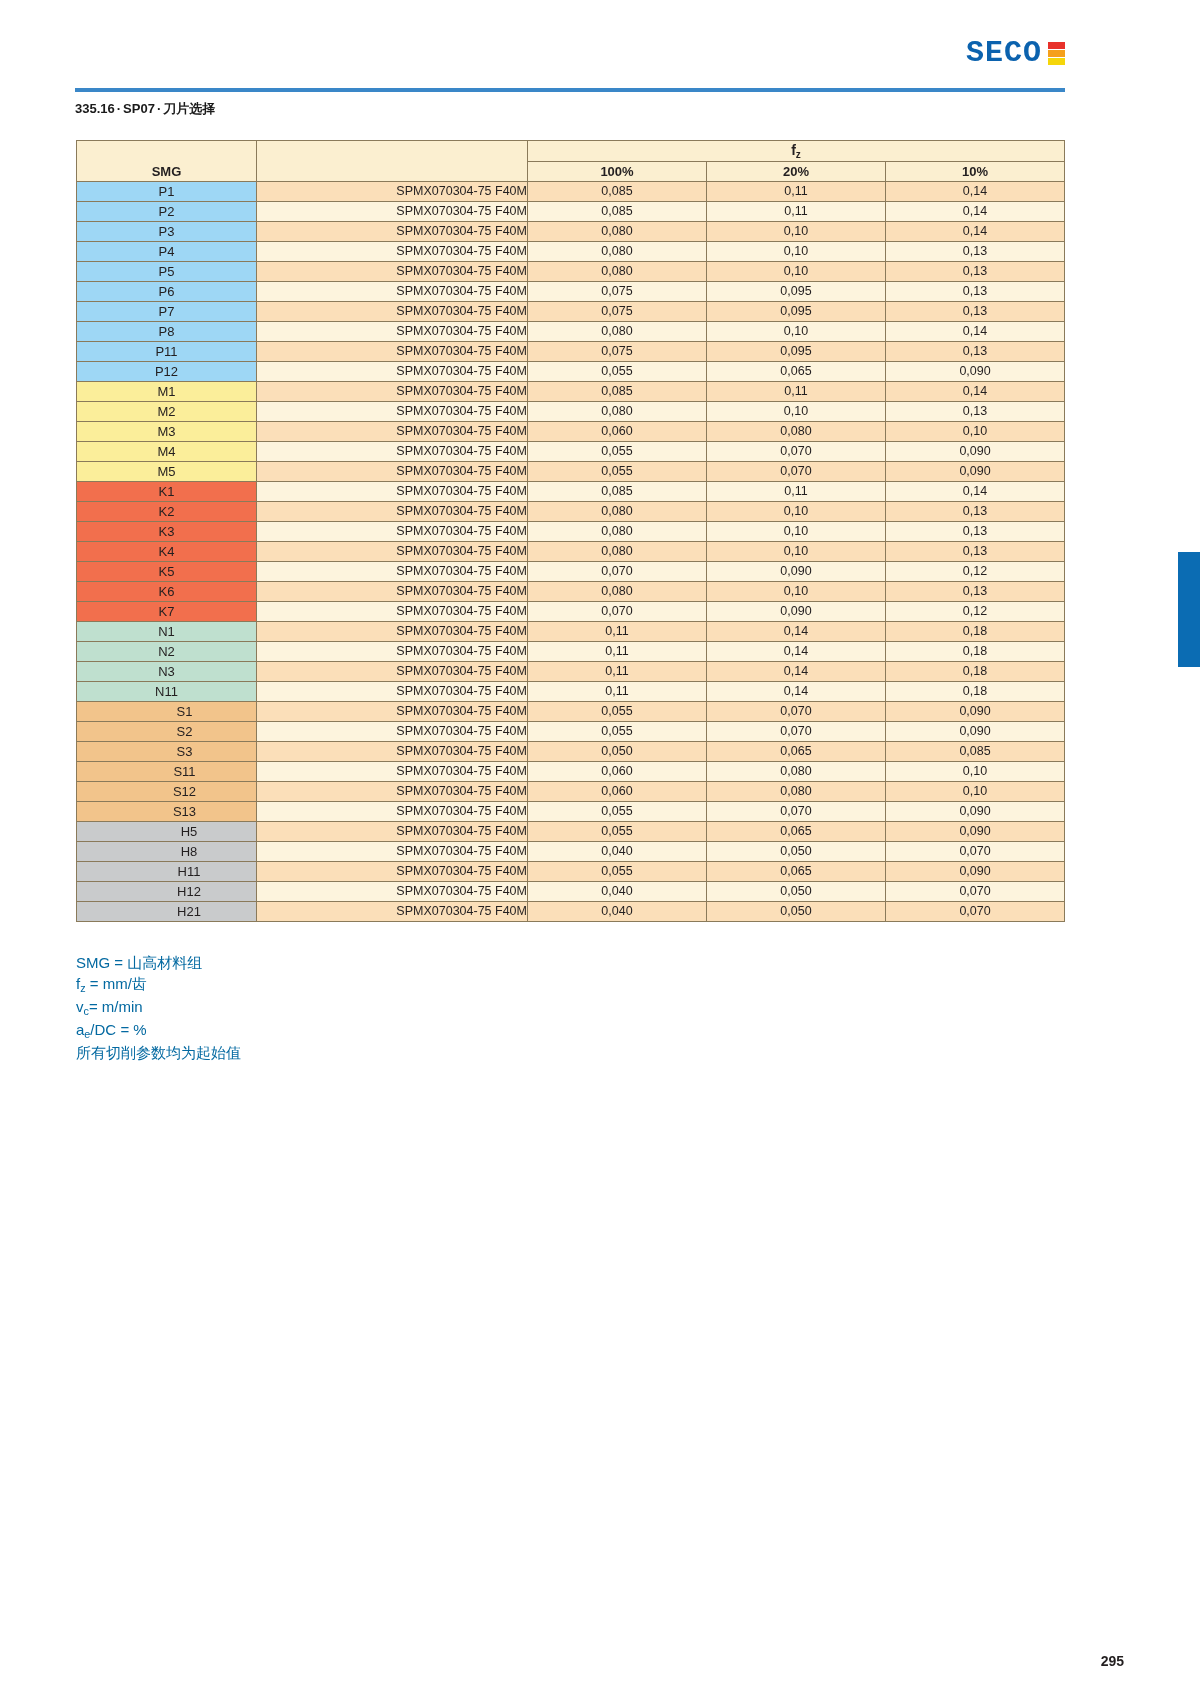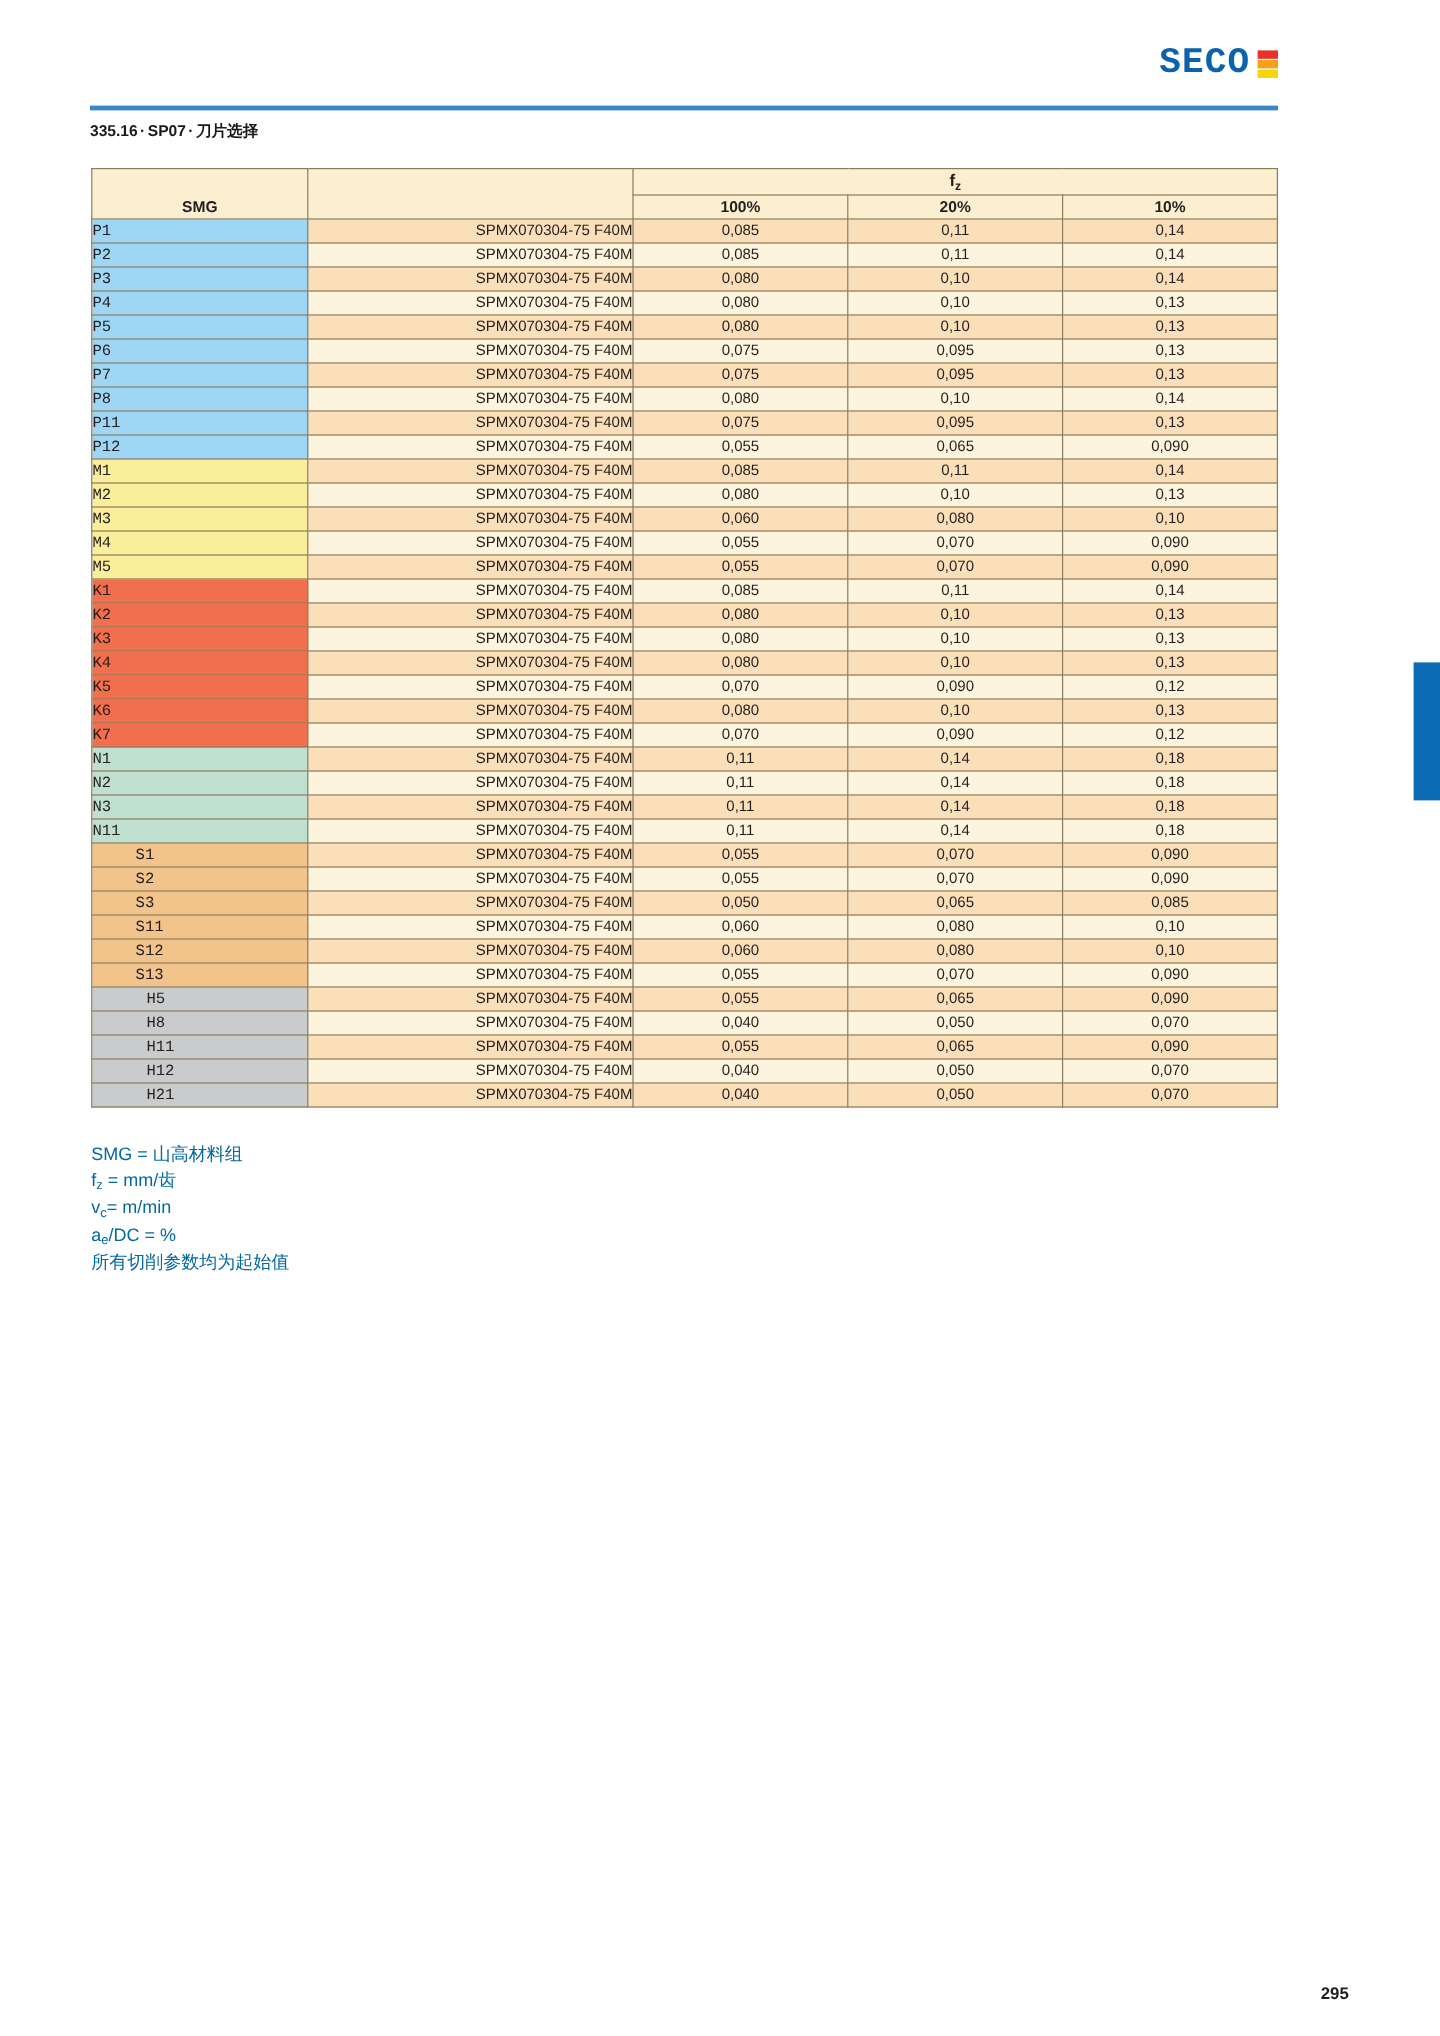--- a/index.html
+++ b/index.html
@@ -104,21 +104,21 @@
   .hdr-blank { height: 76px; }
   .hdr-fz { height: 54px; vertical-align: middle; font-size: 14px; }
   .hdr-sub { height: 22px; }
 
   col.c-smg   { width: 180px; }
   col.c-ins   { width: 271px; }
   col.c-p100  { width: 179px; }
   col.c-p20   { width: 179px; }
   col.c-p10   { width: 179px; }
 
-  td.smg { font-size: 13px; font-family: Liberation Mono, monospace; }
+  td.smg { text-align: center; font-size: 13px; }
   td.ins { text-align: right;  padding-left: 7px; font-size: 12.5px; }
   td.num { text-align: center; font-size: 12.5px; }
 
   
   tr.odd  td.ins, tr.odd  td.num { background: #fbdfb9; }
   tr.even td.ins, tr.even td.num { background: #fdf4dd; }
 
   
   td.smg[data-grp="P"] { background: #9ed7f5; }
   td.smg[data-grp="M"] { background: #fbee9a; }

